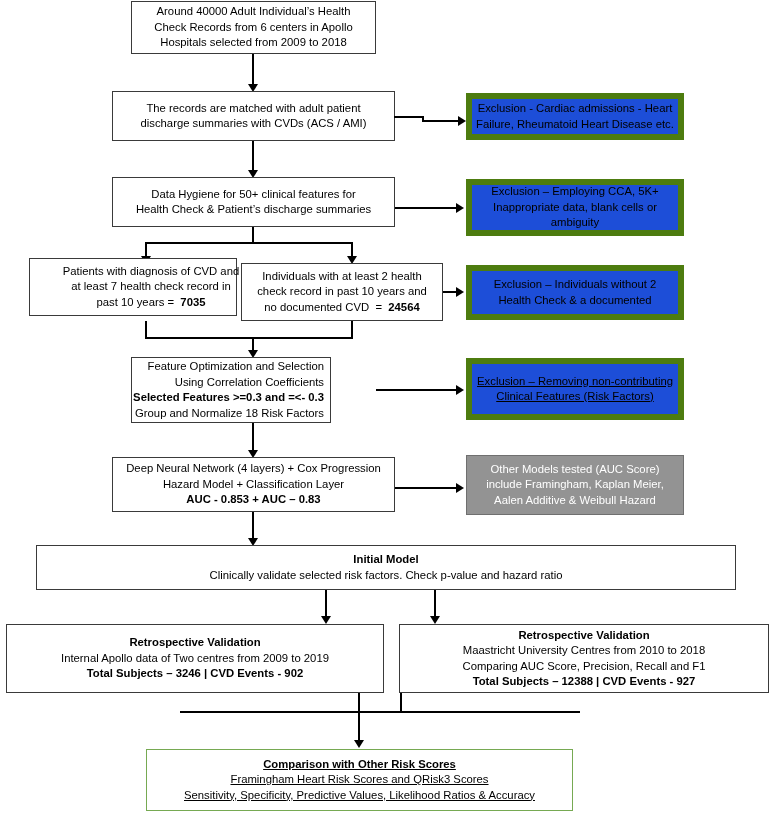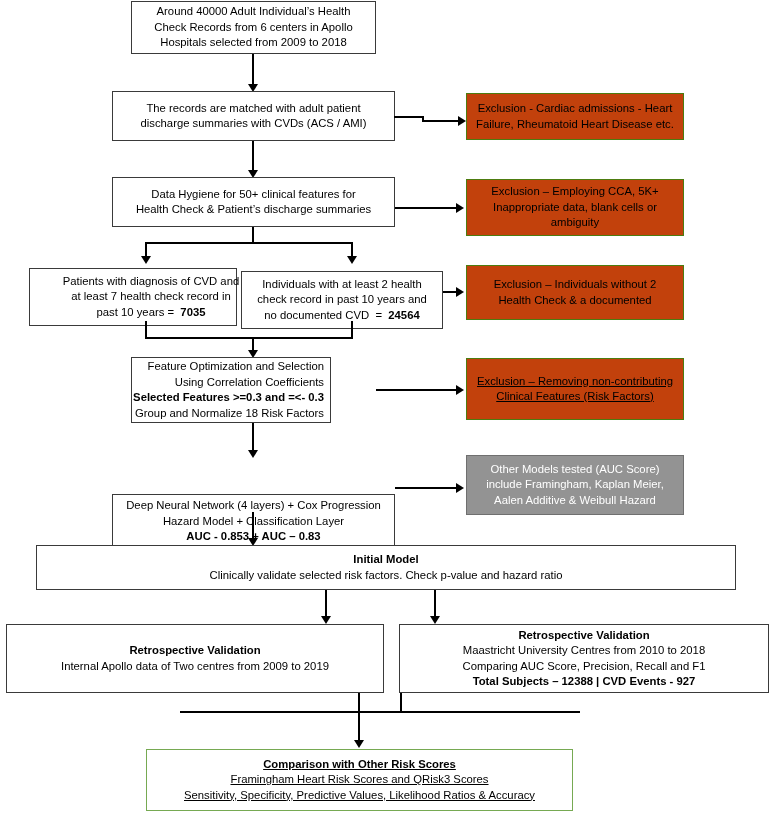--- a/index.html
+++ b/index.html
@@ -20,21 +20,21 @@
     flex-direction: column;
     align-items: center;
     justify-content: center;
     text-align: center;
     font-size: 11.3px;
     line-height: 15.5px;
     padding: 2px 6px;
   }
   .box .ln { display: block; white-space: nowrap; }
   .box .ln.b { font-weight: bold; }
-  .box.gray  { background: #c2410c; border: 1px solid #4d7c0f; }
+  .box.gray  { background: #1d4ed8; border: 6px solid #4d7c0f; }
   .box.dgray { background: #939393; border: 1px solid #6f6f6f; color: #ffffff; }
   .box.green { border: 1.6px solid #76a952; text-decoration: underline; }
 
   .conn { position: absolute; background: #000000; }
   .vline { width: 1.6px; }
   .hline { height: 1.6px; }
   .arrow-d {
     position: absolute; width: 0; height: 0;
     border-left: 5px solid transparent;
     border-right: 5px solid transparent;
@@ -93,27 +93,27 @@
     <span class="ln">ambiguity</span>
   </div>
 
   <div class="conn vline" style="left:252.2px; top:227px; height:16px;"></div>
   <div class="conn hline" style="left:145px; top:242px; width:208px;"></div>
   <div class="conn vline" style="left:145px; top:242px; height:16px;"></div>
   <div class="arrow-d" style="left:140.8px; top:256px;"></div>
   <div class="conn vline" style="left:351.4px; top:242px; height:16px;"></div>
   <div class="arrow-d" style="left:347.2px; top:256px;"></div>
 
-  <div class="box" style="left:29px; top:268px; width:208px; height:58px;padding-left:42px;">
+  <div class="box" style="left:29px; top:258px; width:208px; height:58px;padding-left:42px;">
     <span class="ln">Patients with diagnosis of CVD and</span>
     <span class="ln">at least 7 health check  record in</span>
     <span class="ln">past 10 years  =&nbsp; <b>7035</b></span>
   </div>
 
-  <div class="box" style="left:241px; top:263px; width:202px; height:58px;margin-top:8px;">
+  <div class="box" style="left:241px; top:263px; width:202px; height:58px;">
     <span class="ln">Individuals with at least 2 health</span>
     <span class="ln">check record in past 10 years and</span>
     <span class="ln">no documented CVD&nbsp; =&nbsp; <b>24564</b></span>
   </div>
 
   <div class="conn hline" style="left:443px; top:291px; width:15px;"></div>
   <div class="arrow-r" style="left:456px; top:286.8px;"></div>
 
   <div class="box gray" style="left:466px; top:265px; width:218px; height:55px;">
     <span class="ln">Exclusion – Individuals without 2</span>
@@ -137,21 +137,21 @@
   <div class="arrow-r" style="left:456px; top:384.8px;"></div>
 
   <div class="box gray" style="left:466px; top:358px; width:218px; height:62px;text-decoration:underline;">
     <span class="ln">Exclusion – Removing non-contributing</span>
     <span class="ln">Clinical Features (Risk Factors)</span>
   </div>
 
   <div class="conn vline" style="left:252.2px; top:423px; height:29px;"></div>
   <div class="arrow-d" style="left:248px; top:450px;"></div>
 
-  <div class="box" style="left:112px; top:457px; width:283px; height:55px;margin-top:37px;">
+  <div class="box" style="left:112px; top:457px; width:283px; height:55px;">
     <span class="ln">Deep Neural Network (4 layers) + Cox Progression</span>
     <span class="ln">Hazard Model +  Classification Layer</span>
     <span class="ln b">AUC - 0.853 + AUC – 0.83</span>
   </div>
 
   <div class="conn hline" style="left:395px; top:487px; width:63px;"></div>
   <div class="arrow-r" style="left:456px; top:482.8px;"></div>
 
   <div class="box dgray" style="left:466px; top:455px; width:218px; height:60px;">
     <span class="ln">Other Models tested (AUC Score)</span>
@@ -168,20 +168,21 @@
   </div>
 
   <div class="conn vline" style="left:325px; top:590px; height:27px;"></div>
   <div class="arrow-d" style="left:320.8px; top:616px;"></div>
   <div class="conn vline" style="left:434px; top:590px; height:27px;"></div>
   <div class="arrow-d" style="left:429.8px; top:616px;"></div>
 
   <div class="box" style="left:6px; top:624px; width:378px; height:69px;">
     <span class="ln b">Retrospective Validation</span>
     <span class="ln">Internal Apollo data of Two centres from 2009 to 2019</span>
+    <span class="ln b">Total Subjects – 3246 | CVD Events - 902</span>
   </div>
 
   <div class="box" style="left:399px; top:624px; width:370px; height:69px;">
     <span class="ln b">Retrospective Validation</span>
     <span class="ln">Maastricht University Centres from 2010 to 2018</span>
     <span class="ln">Comparing AUC Score, Precision, Recall and F1</span>
     <span class="ln b">Total Subjects – 12388 | CVD Events - 927</span>
   </div>
 
   <div class="conn vline" style="left:358px; top:693px; height:19px;"></div>

